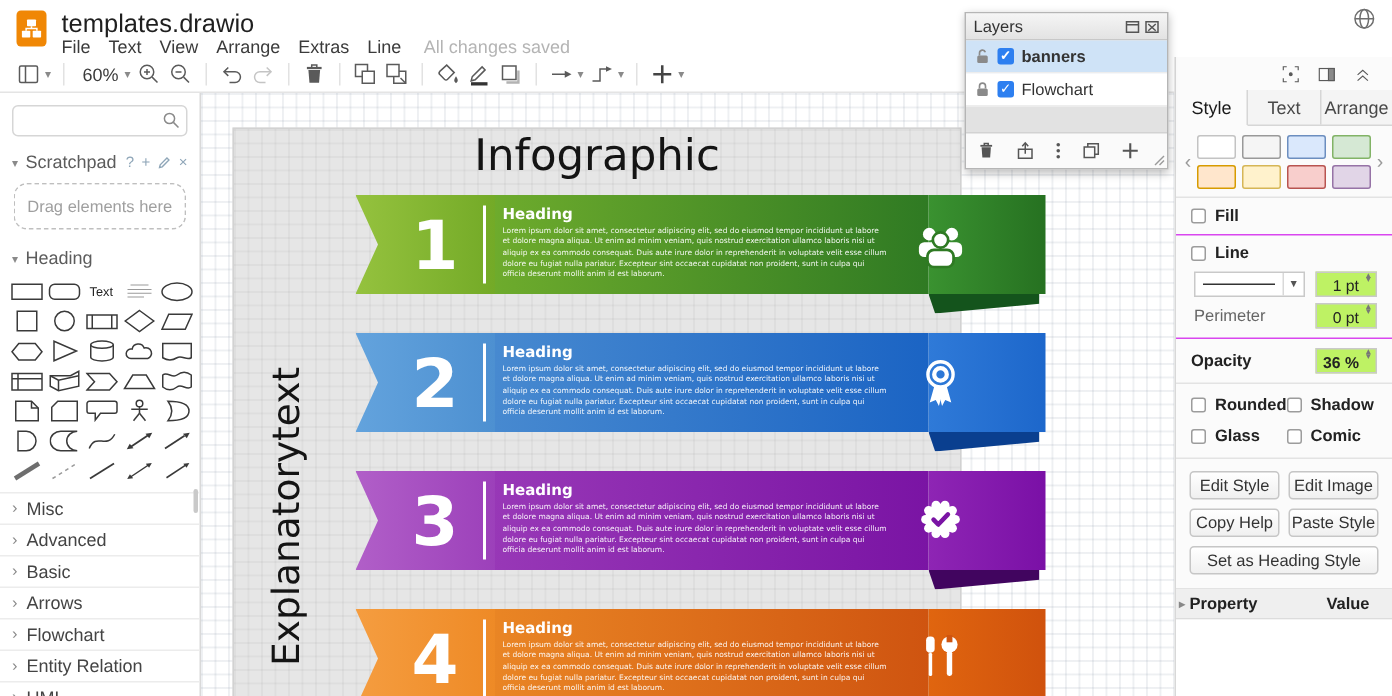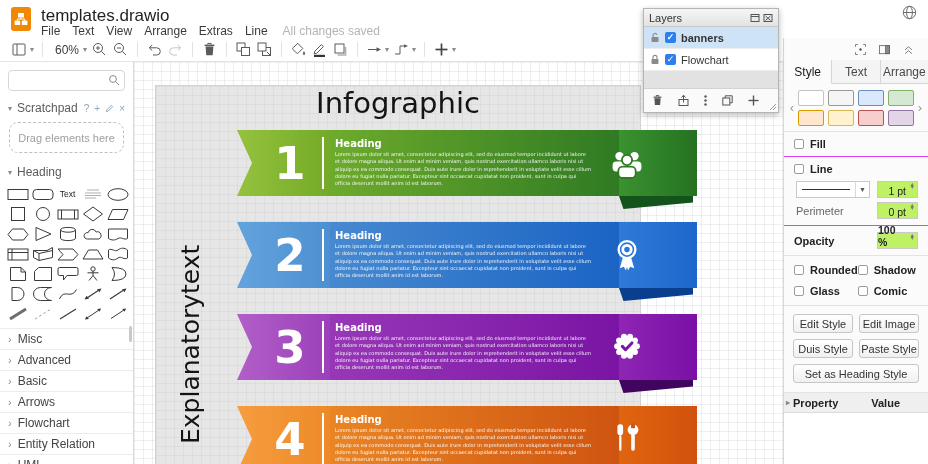--- a/index.html
+++ b/index.html
@@ -91,21 +91,21 @@
 .fp-perim .lbl{color:#666;font-size:11px;margin-left:0}
 .fp-perim .spin,.fp-opac .spin{margin-left:auto}
 .fp-opac{display:flex;align-items:center;padding:6px 10px;border-bottom:1px solid #e3e3e3;font-weight:700;color:#222}
 .fp-grid2{display:grid;grid-template-columns:1fr 1fr;row-gap:9px;padding:8px 10px;border-bottom:1px solid #e3e3e3}
 .fp-grid2 .fp-chkrow{font-weight:700}
 .fp-btns{display:grid;grid-template-columns:1fr 1fr;gap:6px;padding:8px 9px 9px;border-bottom:1px solid #e3e3e3}
 .fp-btn{height:19px;border:1px solid #c6c6c6;border-radius:3px;background:linear-gradient(#ffffff,#f0f0f0);display:flex;align-items:center;justify-content:center;font-size:11px;color:#333}
 .fp-btn.wide{grid-column:1/3}
 .fp-prop{height:20px;background:#efefef;border-bottom:1px solid #dcdcdc;display:flex;align-items:center;font-weight:700;color:#222}
 .fp-prop .ar{font-size:8px;color:#888;margin:0 3px 0 2px}
-.fp-prop .vh{margin-left:33px}
+.fp-prop .vh{margin-left:46px}
 .fp-propbody{flex:1;background:#fff}
 </style>
 </head>
 <body>
 
 <div class="app">
 
   <div class="header">
     <div class="logo">
       <svg width="14" height="17" viewBox="0 0 14 17">
@@ -750,21 +750,21 @@
             <span class="arr">
               <span>▲</span>
               <span>▼</span>
             </span>
           </div>
       </div>
     </div>
     <div class="fp-opac">
       <span>Opacity</span>
       <div class="spin">
-          <span>100 %</span>
+          <span>36 %</span>
           <span class="arr">
             <span>▲</span>
             <span>▼</span>
           </span>
         </div>
     </div>
     <div class="fp-grid2">
       <div class="fp-chkrow">
           <span class="ucb"></span>
           <span>Rounded</span>
@@ -778,21 +778,21 @@
           <span>Glass</span>
         </div>
       <div class="fp-chkrow">
           <span class="ucb"></span>
           <span>Comic</span>
         </div>
     </div>
     <div class="fp-btns">
       <div class="fp-btn">Edit Style</div>
       <div class="fp-btn">Edit Image</div>
-      <div class="fp-btn">Duis Style</div>
+      <div class="fp-btn">Copy Help</div>
       <div class="fp-btn">Paste Style</div>
       <div class="fp-btn wide">Set as Heading Style</div>
     </div>
     <div class="fp-prop">
       <span class="ar">▸</span>
       <span>Property</span>
       <span class="vh">Value</span>
     </div>
     <div class="fp-propbody"></div>
   </div>

